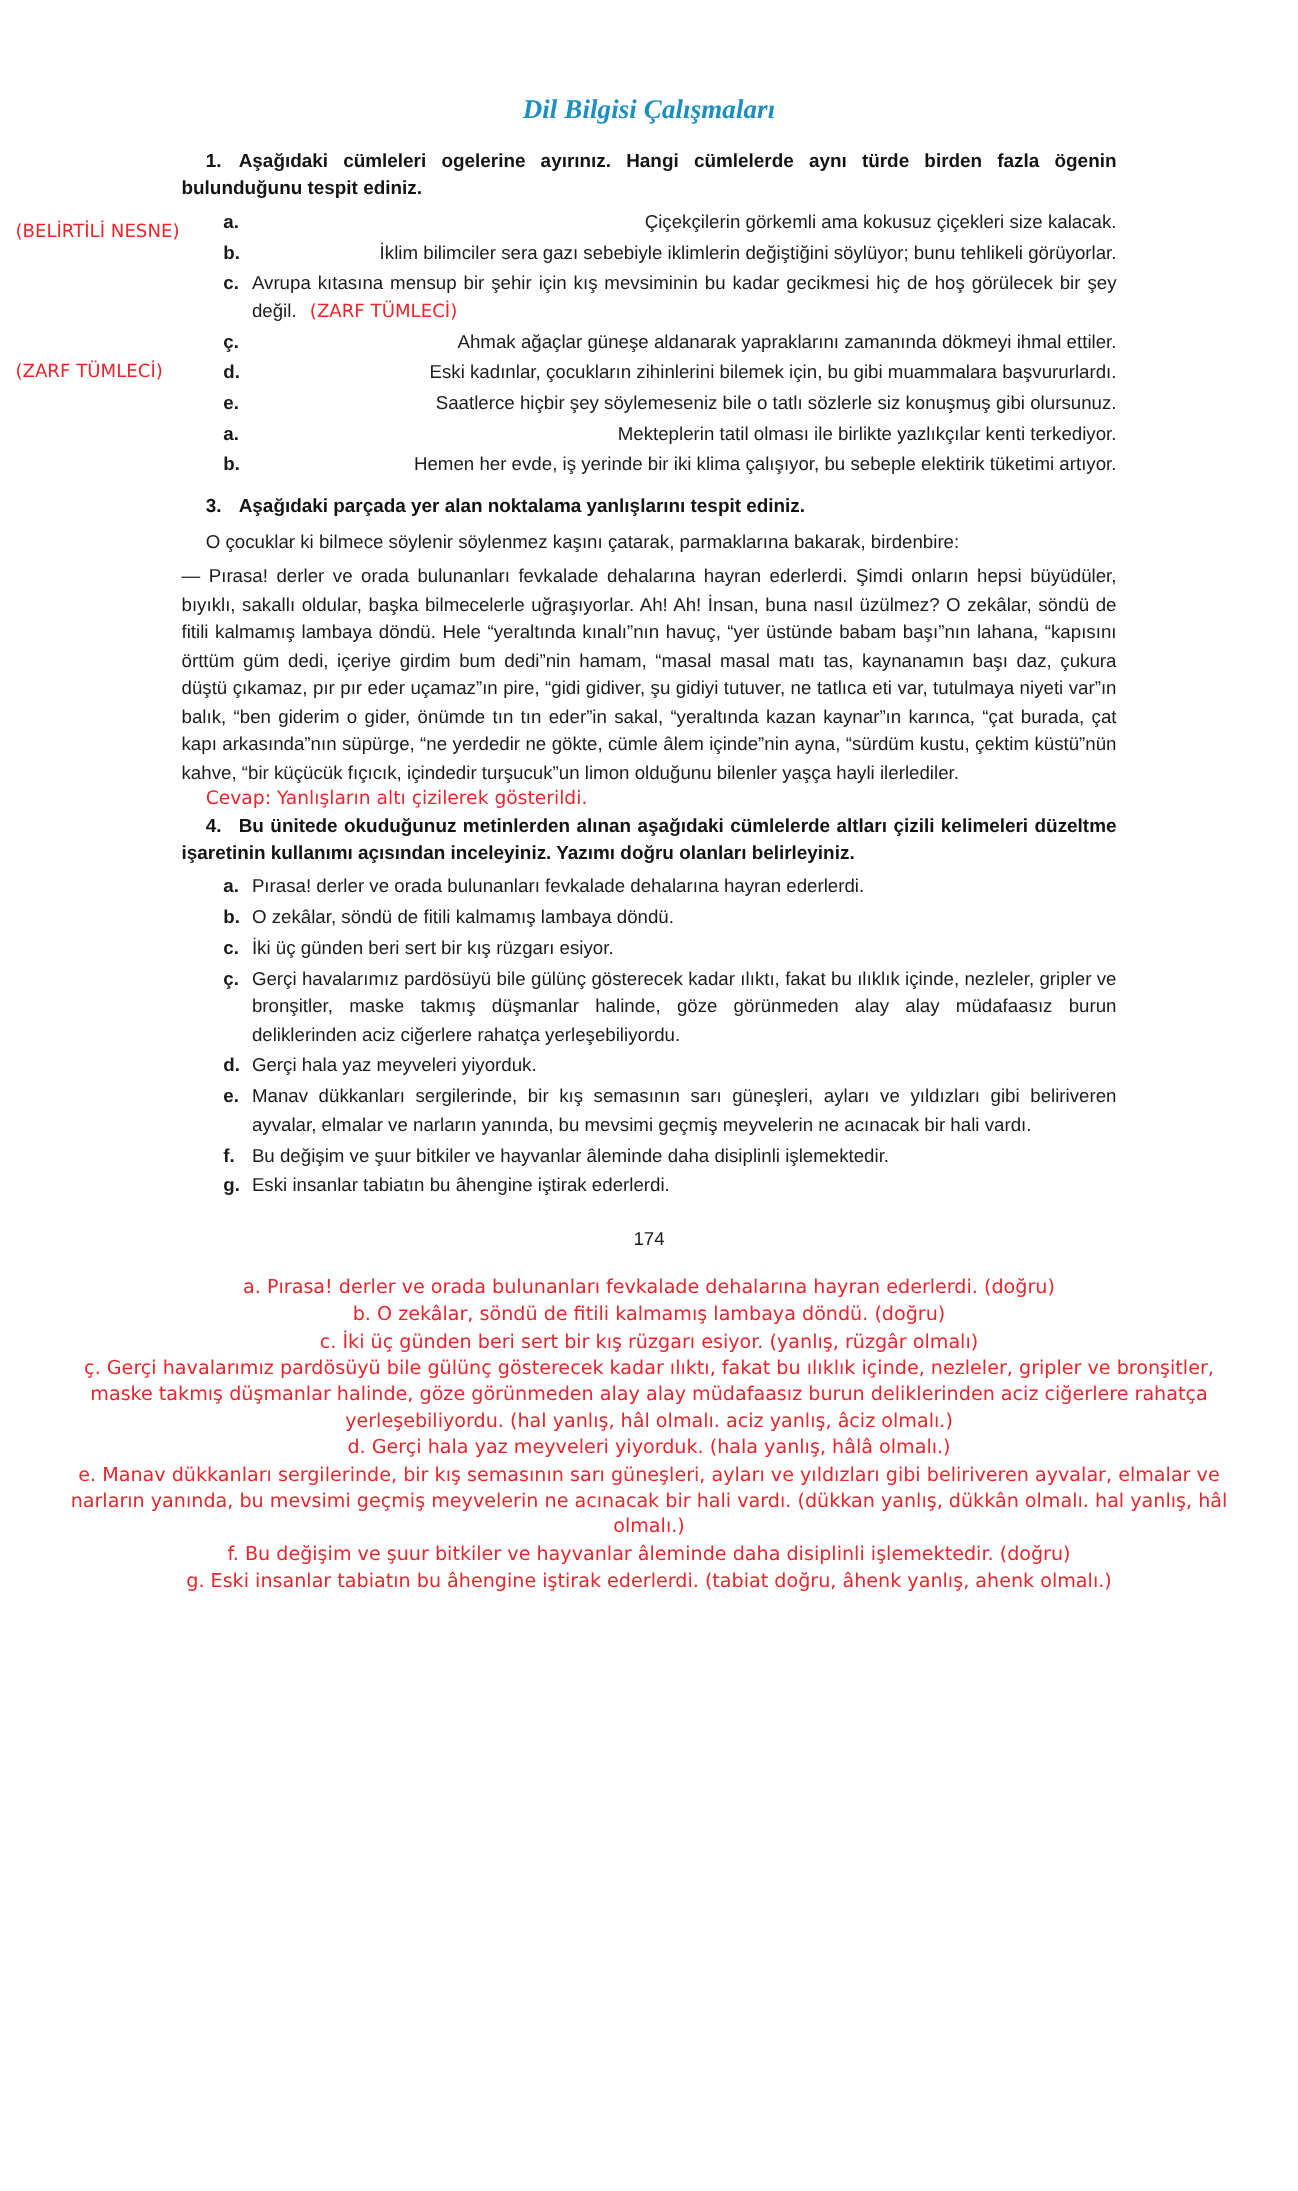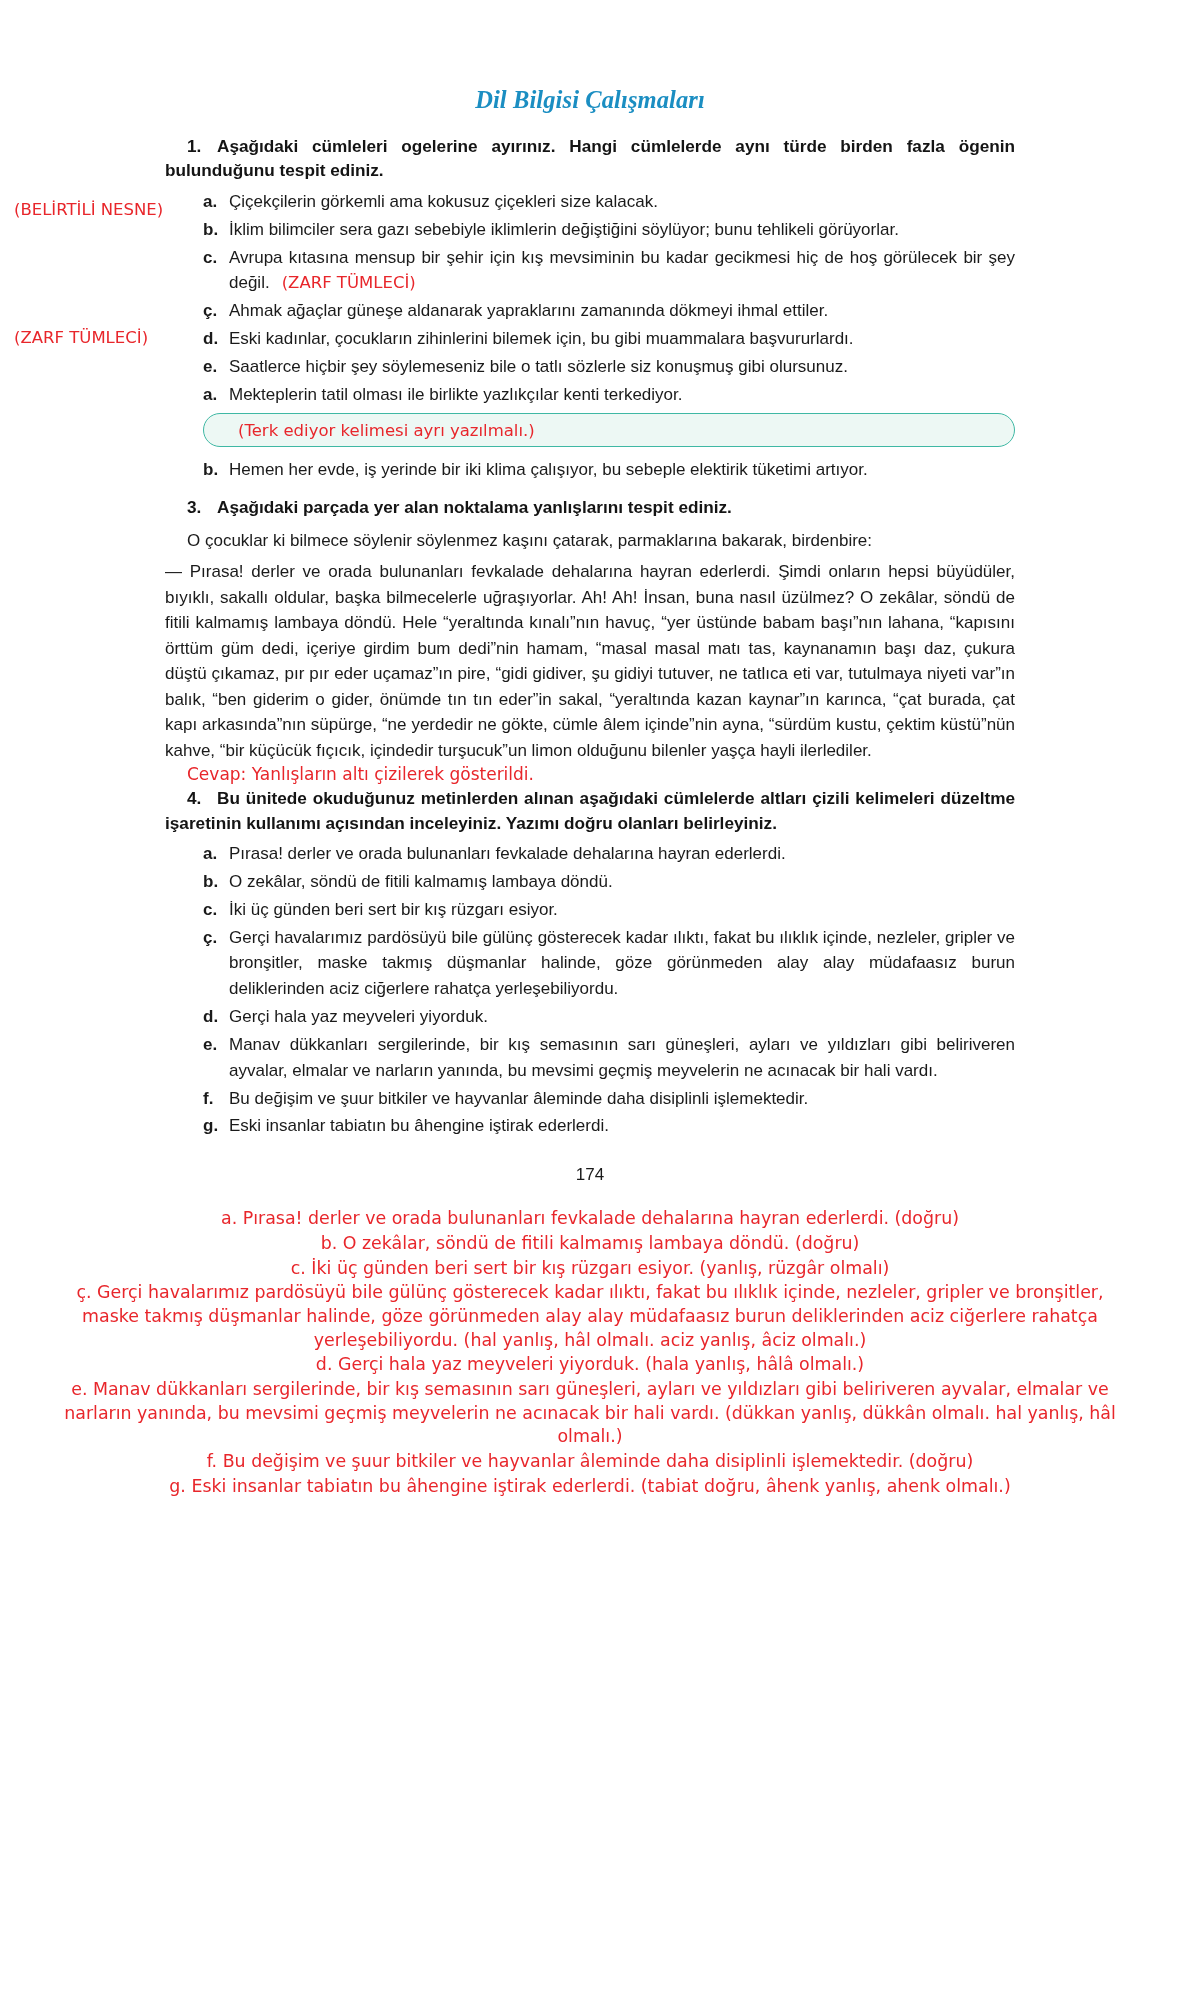--- a/index.html
+++ b/index.html
@@ -72,21 +72,21 @@
   }
   .item .lt {
     flex: 0 0 auto;
     width: 26px;
     font-weight: bold;
     text-align: left;
     padding-left: 38px;
   }
   .item .tx {
     flex: 1 1 auto;
-    text-align: left;
+    text-align: right;
   }
   .item.justify .tx { text-align: justify; }
 
   
   .annot-red {
     position: absolute;
     color: #e8262b;
     font-family: "DejaVu Sans", sans-serif;
     font-size: 16.5px;
     white-space: nowrap;
@@ -211,23 +211,20 @@
         <span class="tx">Saatlerce hiçbir şey söylemeseniz bile o tatlı sözlerle siz konuşmuş gibi olursunuz.</span>
       </li>
     </ul>
 
 
     <div class="item">
       <span class="lt">a.</span>
       <span class="tx">Mekteplerin tatil olması ile birlikte yazlıkçılar kenti terkediyor.</span>
     </div>
 
-    <div class="ansbox teal">
-      <span>(Terk ediyor kelimesi ayrı yazılmalı.)</span>
-    </div>
 
     <div class="item">
       <span class="lt">b.</span>
       <span class="tx">Hemen her evde, iş yerinde bir iki klima çalışıyor, bu sebeple elektirik tüketimi artıyor.</span>
     </div>
 
 
     <div class="q-head" style="margin-top:12px;">
       <span class="num">3.</span><span>Aşağıdaki parçada yer alan noktalama yanlışlarını tespit ediniz.</span>
     </div>

